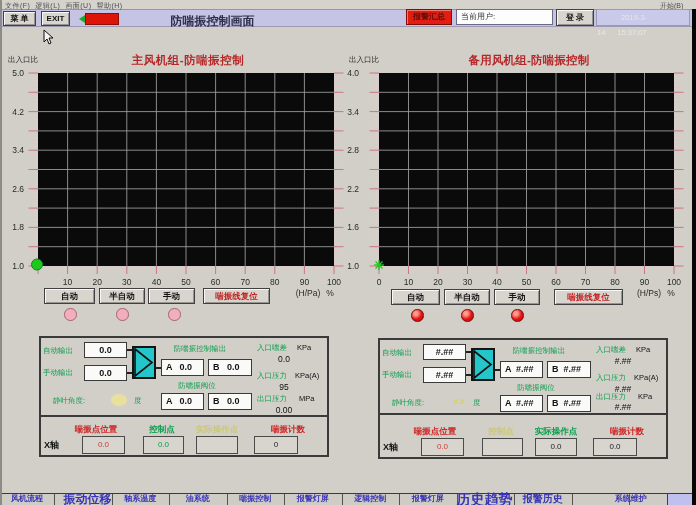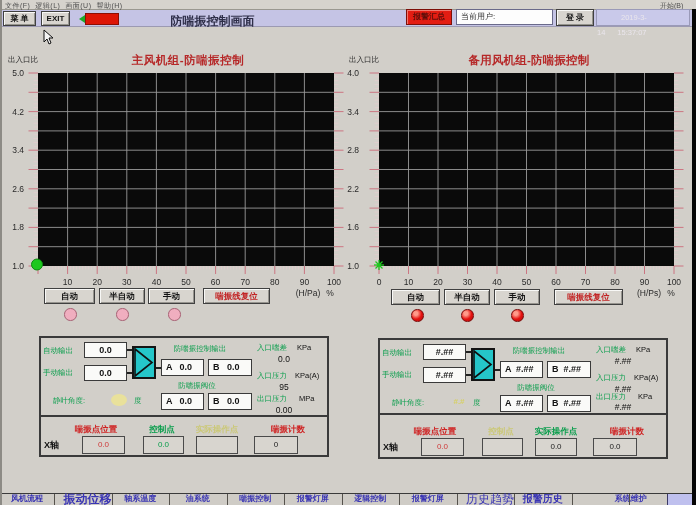--- a/index.html
+++ b/index.html
@@ -631,19 +631,19 @@
 <div class="abs" style="left:169.0px;top:494px;width:57.5px;height:11px;text-align:center;font-size:8px;color:#3a35b4;line-height:10px;font-weight:bold">油系统</div>
 <div class="abs" style="left:226.5px;top:494px;width:1px;height:11px;background:#55524c"></div>
 <div class="abs" style="left:226.5px;top:494px;width:57.5px;height:11px;text-align:center;font-size:8px;color:#3a35b4;line-height:10px;font-weight:bold">喘振控制</div>
 <div class="abs" style="left:284.0px;top:494px;width:1px;height:11px;background:#55524c"></div>
 <div class="abs" style="left:284.0px;top:494px;width:57.5px;height:11px;text-align:center;font-size:8px;color:#3a35b4;line-height:10px;font-weight:bold">报警灯屏</div>
 <div class="abs" style="left:341.5px;top:494px;width:1px;height:11px;background:#55524c"></div>
 <div class="abs" style="left:341.5px;top:494px;width:57.5px;height:11px;text-align:center;font-size:8px;color:#3a35b4;line-height:10px;font-weight:bold">逻辑控制</div>
 <div class="abs" style="left:399.0px;top:494px;width:1px;height:11px;background:#55524c"></div>
 <div class="abs" style="left:399.0px;top:494px;width:57.5px;height:11px;text-align:center;font-size:8px;color:#3a35b4;line-height:10px;font-weight:bold">报警灯屏</div>
 <div class="abs" style="left:456.5px;top:494px;width:1px;height:11px;background:#55524c"></div>
-<div class="abs" style="left:456.5px;top:494px;width:57.5px;height:11px;text-align:right;font-size:12px;color:#3a35b4;line-height:10px;font-weight:normal">历史趋势</div>
+<div class="abs" style="left:456.5px;top:494px;width:57.5px;height:11px;text-align:left;font-size:14px;color:#3a35b4;line-height:10px;font-weight:bold">历史趋势</div>
 <div class="abs" style="left:514.0px;top:494px;width:1px;height:11px;background:#55524c"></div>
 <div class="abs" style="left:514.0px;top:494px;width:57.5px;height:11px;text-align:center;font-size:10px;color:#3a35b4;line-height:10px;font-weight:bold">报警历史</div>
 <div class="abs" style="left:571.5px;top:494px;width:1px;height:11px;background:#55524c"></div>
 <div class="abs" style="left:602px;top:494px;width:57.5px;height:11px;text-align:center;font-size:8px;color:#3a35b4;line-height:10px;font-weight:bold">系统维护</div>
 <div class="abs" style="left:629.0px;top:494px;width:1px;height:11px;background:#55524c"></div>
 <div class="abs" style="left:667px;top:494px;width:25px;height:11px;background:#bfc0ee;border-left:1.5px solid #3c3a66"></div>
 <div class="abs" style="left:0;top:0;width:1.5px;height:505px;background:#8d8b85"></div>
 </body></html>

